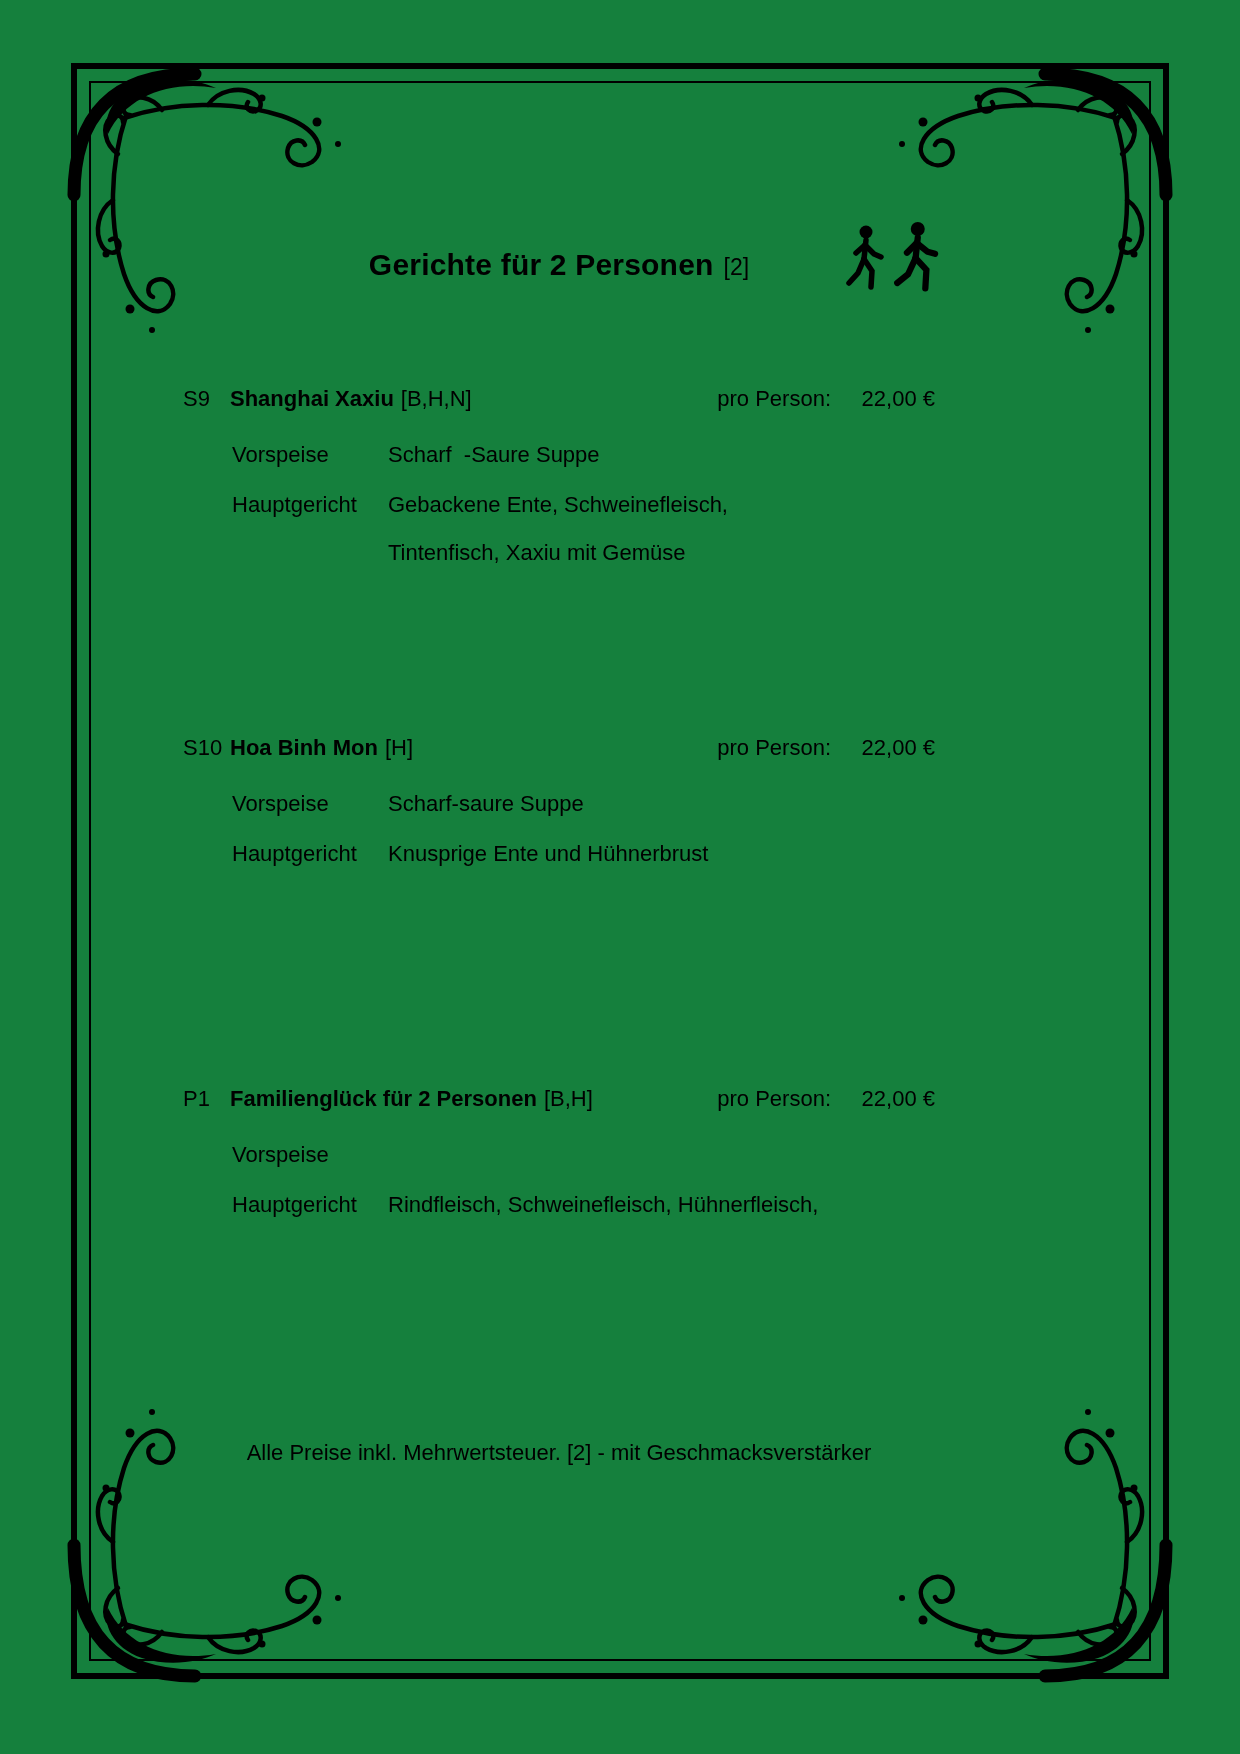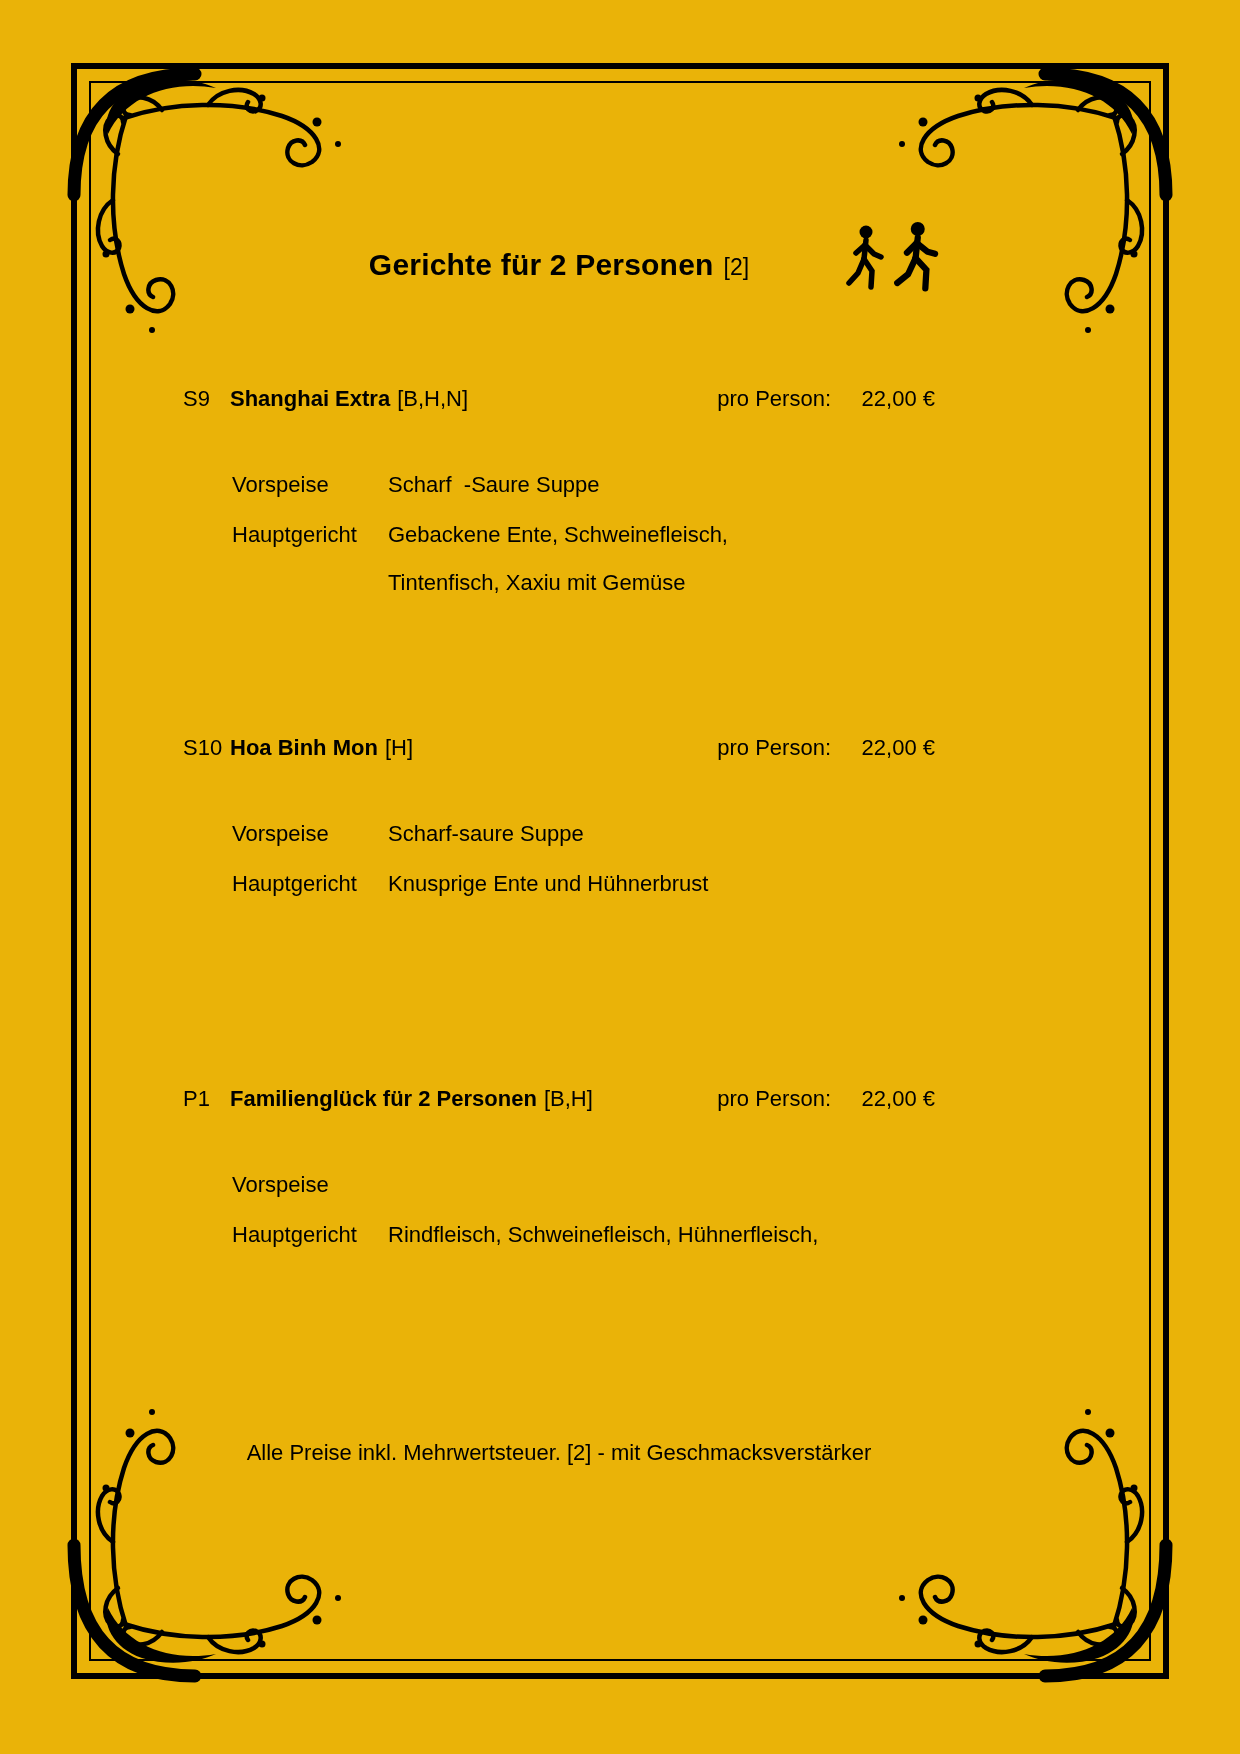--- a/index.html
+++ b/index.html
@@ -1,21 +1,21 @@
 <!DOCTYPE html>
 <html><head>
 <meta charset="utf-8">
 <style>
   * { margin:0; padding:0; box-sizing:border-box; }
   html,body { background:#ffffff; }
   body {
     width:1240px; height:1754px; position:relative; overflow:hidden;
     font-family:"Liberation Sans","DejaVu Sans",sans-serif; color:#000;
   }
-  .page { position:absolute; inset:0; background:#eab308; }
+  .page { position:absolute; inset:0; background:#15803d; }
 
   
   .border-svg { position:absolute; left:0; top:0; width:1240px; height:1754px; }
 
   
   .title-row {
     position:absolute; left:183px; top:248px; width:752px; height:46px;
     display:flex; justify-content:center; align-items:baseline; gap:10px;
   }
   .title-main { font-size:30px; font-weight:bold; letter-spacing:0.2px; }
@@ -30,21 +30,21 @@
   #item-2 { top:1084px; }
 
   .item-header { display:flex; align-items:baseline; line-height:30px;justify-content:center; }
   .code  { width:47px; flex:none; }
   .name  { font-weight:bold; }
   .tags  { margin-left:7px; }
   .price-label { margin-left:auto; }
   .price { width:78px; flex:none; margin-left:26px; text-align:right; }
 
   .course-row { display:flex; padding-left:49px; line-height:30px; }
-  .course-row.starter { margin-top:56px; }
+  .course-row.starter { margin-top:26px; }
   .course-row.main    { margin-top:20px; }
   .course-label { width:156px; flex:none; }
   .course-lines { flex:1; }
   .course-line { white-space:pre-wrap; }
   .course-line + .course-line { margin-top:18px; }
 
   .footer-note {
     position:absolute; left:183px; top:1438px; width:752px;
     font-size:22px; text-align:center; line-height:30px;
   }
@@ -106,21 +106,21 @@
       <path d="M21 25 L31 33 L38 35"></path>
       <path d="M21 25 L12 34"></path>
       <path d="M20 39 L30 50 L29 67"></path>
       <path d="M20 39 L13 54 L3 62"></path>
     </g>
   </svg>
 
   <section class="menu-item" id="item-0">
     <div class="item-header">
       <span class="code">S9</span>
-      <span class="name">Shanghai Extra</span>
+      <span class="name">Shanghai Xaxiu</span>
       <span class="tags">[B,H,N]</span>
       <span class="price-label">pro Person:</span>
       <span class="price">22,00 €</span>
     </div>
     <div class="course-row starter">
       <span class="course-label">Vorspeise</span>
       <div class="course-lines">
         <div class="course-line">Scharf  -Saure Suppe</div>
       </div>
     </div>

